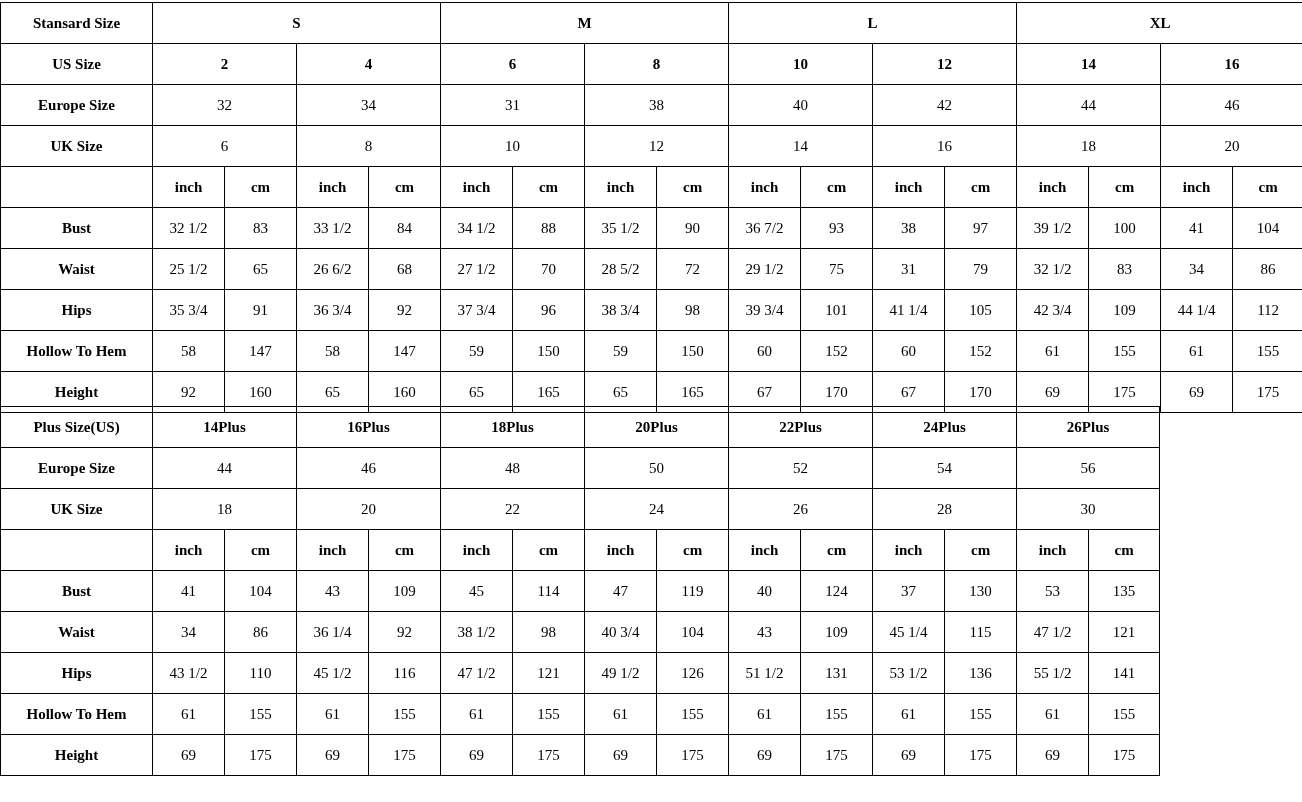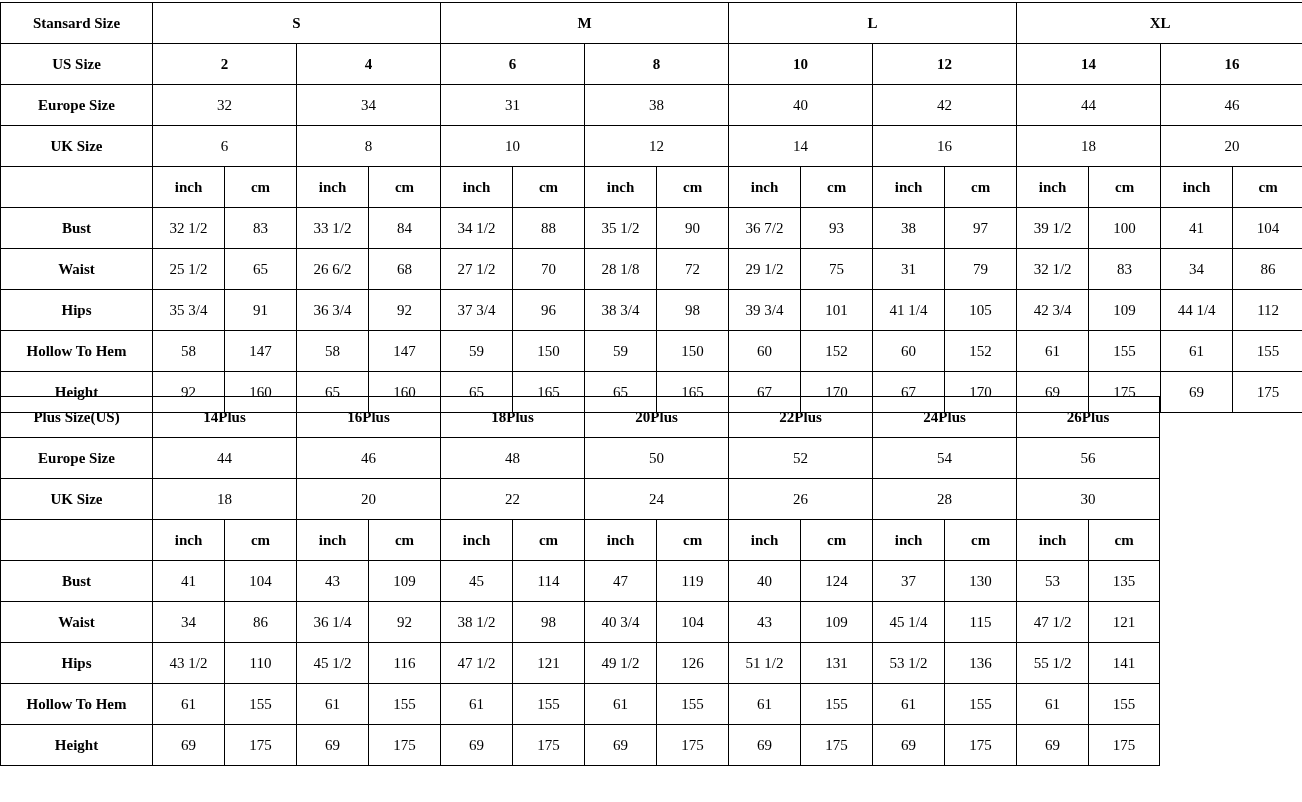--- a/index.html
+++ b/index.html
@@ -53,21 +53,21 @@
   }
   #table1 {
     position: absolute;
     left: 0px;
     top: 2px;
     width: 1300px;
   }
   #table2 {
     position: absolute;
     left: 0px;
-    top: 396px;
+    top: 406px;
     width: 1160px;
   }
 </style>
 </head>
 <body>
 
 <div class="page">
 
   <table class="size-table" id="table1">
     <colgroup>
@@ -169,21 +169,21 @@
         <td>104</td>
       </tr>
       <tr>
         <td class="rowlabel">Waist</td>
         <td>25 1/2</td>
         <td>65</td>
         <td>26 6/2</td>
         <td>68</td>
         <td>27 1/2</td>
         <td>70</td>
-        <td>28 1/8</td>
+        <td>28 5/2</td>
         <td>72</td>
         <td>29 1/2</td>
         <td>75</td>
         <td>31</td>
         <td>79</td>
         <td>32 1/2</td>
         <td>83</td>
         <td>34</td>
         <td>86</td>
       </tr>

